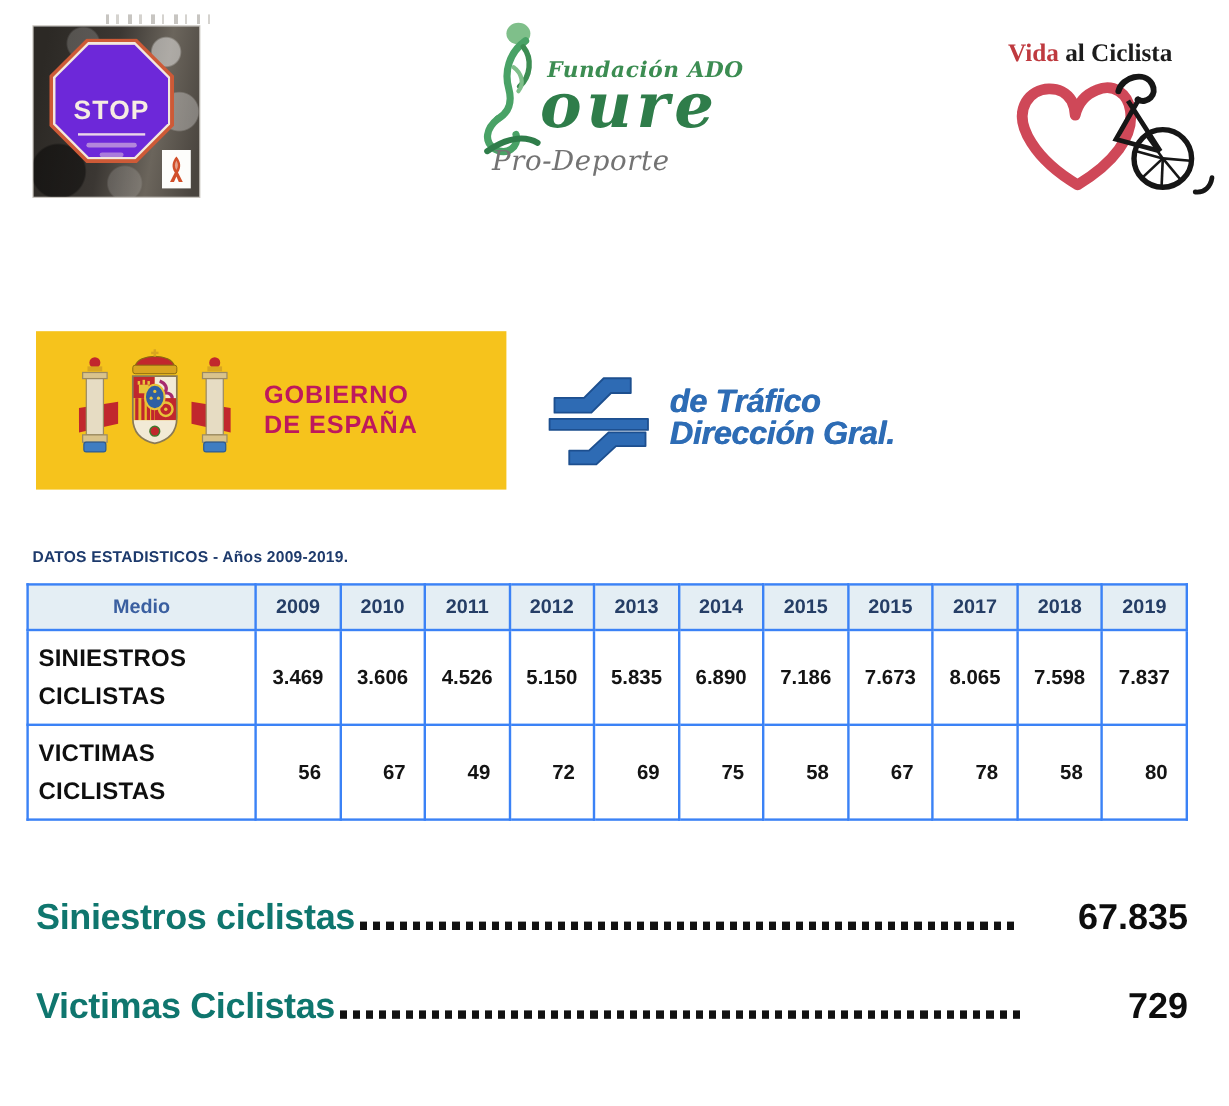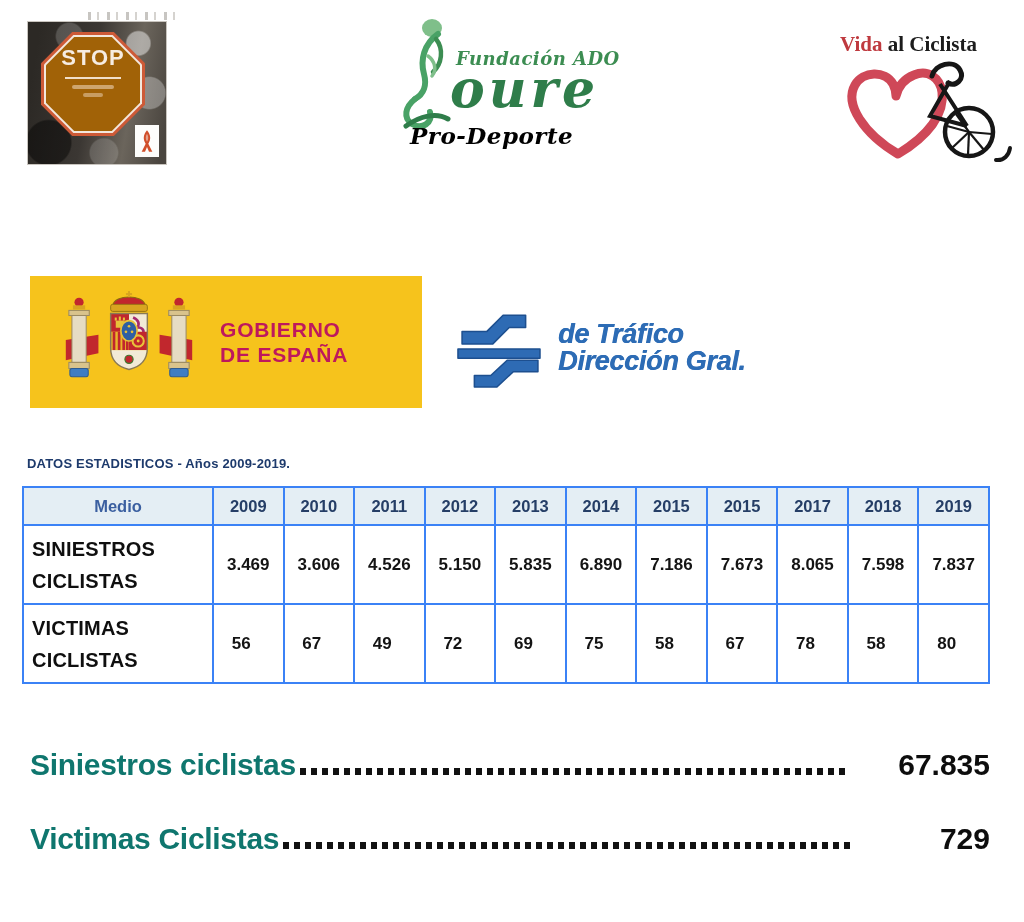--- a/index.html
+++ b/index.html
@@ -21,38 +21,38 @@
       radial-gradient(circle at 88% 50%, rgba(255,255,255,.30) 0 11%, transparent 12%),
       radial-gradient(circle at 15% 85%, rgba(0,0,0,.45) 0 13%, transparent 14%),
       radial-gradient(circle at 55% 92%, rgba(255,255,255,.15) 0 9%, transparent 10%),
       radial-gradient(circle at 30% 10%, rgba(255,255,255,.18) 0 8%, transparent 9%),
       linear-gradient(100deg,#2c2925 8%,#3b3733 45%,#6b655c 72%,#4a453f 96%);
     box-shadow:0 0 0 1px #c9c5bf;}
   .octa-outer{position:absolute;left:13px;top:10px;width:104px;height:104px;background:#cd5a37;
     clip-path:polygon(30% 0,70% 0,100% 30%,100% 70%,70% 100%,30% 100%,0 70%,0 30%);}
   .octa-ring{position:absolute;inset:3px;background:#f3e8dd;
     clip-path:polygon(30% 0,70% 0,100% 30%,100% 70%,70% 100%,30% 100%,0 70%,0 30%);}
-  .octa-inner{position:absolute;inset:2px;background:#a16207;
+  .octa-inner{position:absolute;inset:2px;background:#6d28d9;
     clip-path:polygon(30% 0,70% 0,100% 30%,100% 70%,70% 100%,30% 100%,0 70%,0 30%);
-    display:flex;flex-direction:column;align-items:center;justify-content:flex-start;}
+    display:flex;flex-direction:column;align-items:center;justify-content:flex-end;}
   .stop-word{color:#f6ece2;font-size:22px;font-weight:bold;letter-spacing:1px;margin-top:8px;}
   .stop-rule{width:56px;height:2px;background:rgba(255,245,235,.85);margin:6px 0 6px;}
   .stop-sub1{width:42px;height:4px;background:rgba(255,238,224,.48);border-radius:2px;}
   .stop-sub2{width:20px;height:4px;background:rgba(255,238,224,.42);border-radius:2px;margin-top:4px;}
   .ribbon-box{position:absolute;right:7px;bottom:7px;width:24px;height:32px;background:#fdfdfb;
     display:flex;align-items:center;justify-content:center;}
 
   
   .fundacion{left:392px;top:12px;width:272px;height:146px;}
   .fund-line1{position:absolute;left:64px;top:36px;font-family:"DejaVu Serif",serif;font-style:italic;
     font-weight:bold;font-size:18px;color:#3c8d52;letter-spacing:.5px;}
   .fund-line2{position:absolute;left:58px;top:46px;font-family:"DejaVu Serif",serif;font-style:italic;
     font-weight:bold;font-size:52px;color:#2f7d4a;letter-spacing:4px;}
   .fund-line3{position:absolute;left:18px;top:110px;font-family:"DejaVu Serif",serif;font-style:italic;
-    font-weight:bold;font-size:23px;color:#000000;letter-spacing:.5px;}
+    font-weight:normal;font-size:23px;color:#737373;letter-spacing:.5px;}
 
   
   .vida{left:836px;top:32px;width:182px;height:132px;overflow:hidden;}
   .vida-title{position:absolute;left:4px;top:0;font-family:"Liberation Serif",serif;font-weight:bold;
     font-size:21px;white-space:nowrap;}
   .vida-word1{color:#bf3a3f;}
   .vida-word2{color:#1c1c1c;}
 
   
   .gobierno{left:30px;top:276px;width:392px;height:132px;background:#f6c31c;
@@ -70,21 +70,21 @@
   .heading{left:27px;top:456px;font-size:13px;font-weight:bold;color:#1d3a6c;letter-spacing:.2px;}
 
   
   table.stats{position:absolute;left:22px;top:486px;width:968px;border-collapse:collapse;table-layout:fixed;}
   table.stats th,table.stats td{border:2px solid #3b82f6;}
   table.stats thead th{height:34px;background:#e4eef4;font-size:16.5px;font-weight:bold;color:#253e66;text-align:center;}
   table.stats thead th.medio{color:#3a5fa0;}
   td.rowlabel{height:75px;text-align:left;padding-left:8px;font-size:20px;font-weight:bold;
     color:#0f0f0f;line-height:1.6;letter-spacing:.2px;}
   td.val{font-size:17px;font-weight:bold;color:#141414;text-align:center;}
-  tr.victimas td.val{text-align:center;padding-right:15px;}
+  tr.victimas td.val{text-align:right;padding-right:15px;}
 
   
   .summary{left:30px;top:748px;right:34px;width:960px;}
   .sum-row{display:flex;align-items:flex-end;margin-bottom:40px;}
   .sum-label{font-size:30px;font-weight:bold;color:#0f766e;letter-spacing:-.3px;white-space:nowrap;}
   .sum-leader{flex:1;height:7px;margin:0 12px 7px 4px;
     background:repeating-linear-gradient(90deg,#121212 0 6px,transparent 6px 11px);}
   .sum-value{font-size:30px;font-weight:bold;color:#0d0d0d;min-width:128px;text-align:right;}
 </style>
 </head>

